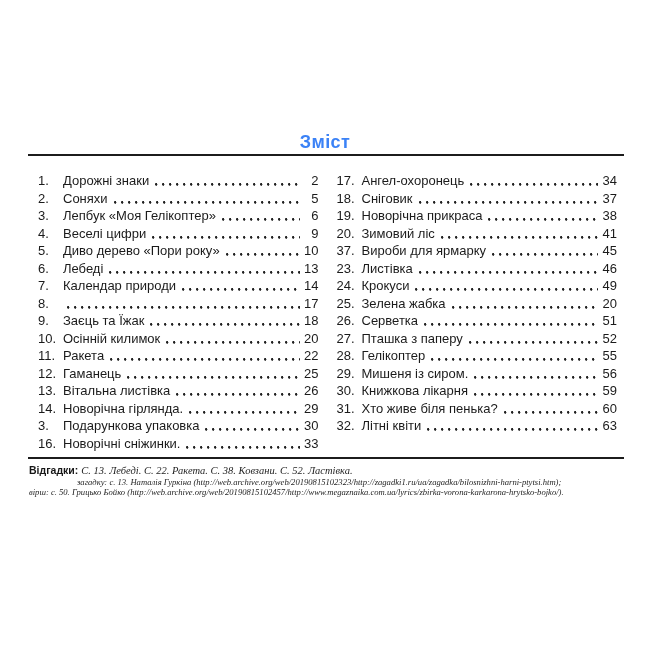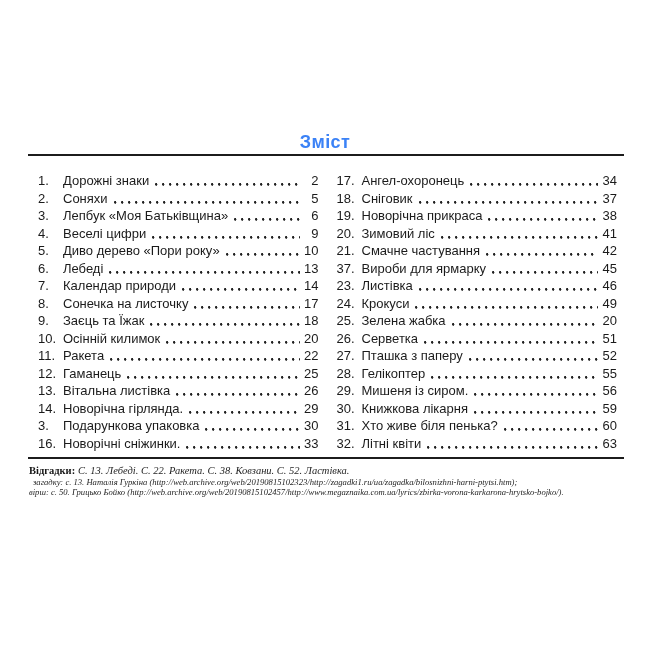--- a/index.html
+++ b/index.html
@@ -97,21 +97,21 @@
     left: 29px;
     right: 28px;
   }
   .answers-line {
     font-size: 10.5px;
     line-height: 13px;
     margin-bottom: 1px;
     white-space: nowrap;
   }
   .answers-label {
-    font-family: Liberation Serif, serif;
+    font-family: Liberation Sans, sans-serif;
     font-weight: bold;
     color: #161616;
   }
   .answers-text {
     font-family: "Liberation Serif", serif;
     font-style: italic;
     color: #1e1e1e;
   }
   .used-heading {
     font-family: "Liberation Serif", serif;
@@ -122,21 +122,21 @@
     color: #242424;
   }
   .used-line {
     font-family: "Liberation Serif", serif;
     font-style: italic;
     font-size: 8.6px;
     line-height: 9.5px;
     color: #242424;
     white-space: nowrap;
   }
-  .indent1 { padding-left: 4px; }
+  .indent1 { padding-left: 4px; margin-left: 44px; }
 </style>
 </head>
 <body>
 
 <div class="page">
 
   <h1 class="title">Зміст</h1>
 
   <div class="rule rule-top"></div>
 
@@ -149,21 +149,21 @@
           <span class="pg">2</span>
         </div>
         <div class="toc-row">
           <span class="num">2.</span>
           <span class="item-title">Соняхи</span>
           <span class="leader"></span>
           <span class="pg">5</span>
         </div>
         <div class="toc-row">
           <span class="num">3.</span>
-          <span class="item-title">Лепбук «Моя Батьківщина»</span>
+          <span class="item-title">Лепбук «Моя Гелікоптер»</span>
           <span class="leader"></span>
           <span class="pg">6</span>
         </div>
         <div class="toc-row">
           <span class="num">4.</span>
           <span class="item-title">Веселі цифри</span>
           <span class="leader"></span>
           <span class="pg">9</span>
         </div>
         <div class="toc-row">
@@ -179,21 +179,20 @@
           <span class="pg">13</span>
         </div>
         <div class="toc-row">
           <span class="num">7.</span>
           <span class="item-title">Календар природи</span>
           <span class="leader"></span>
           <span class="pg">14</span>
         </div>
         <div class="toc-row">
           <span class="num">8.</span>
-          <span class="item-title">Сонечка на листочку</span>
           <span class="leader"></span>
           <span class="pg">17</span>
         </div>
         <div class="toc-row">
           <span class="num">9.</span>
           <span class="item-title">Заєць та Їжак</span>
           <span class="leader"></span>
           <span class="pg">18</span>
         </div>
         <div class="toc-row">
@@ -256,26 +255,20 @@
           <span class="num">19.</span>
           <span class="item-title">Новорічна прикраса</span>
           <span class="leader"></span>
           <span class="pg">38</span>
         </div>
         <div class="toc-row">
           <span class="num">20.</span>
           <span class="item-title">Зимовий ліс</span>
           <span class="leader"></span>
           <span class="pg">41</span>
-        </div>
-        <div class="toc-row">
-          <span class="num">21.</span>
-          <span class="item-title">Смачне частування</span>
-          <span class="leader"></span>
-          <span class="pg">42</span>
         </div>
         <div class="toc-row">
           <span class="num">37.</span>
           <span class="item-title">Вироби для ярмарку</span>
           <span class="leader"></span>
           <span class="pg">45</span>
         </div>
         <div class="toc-row">
           <span class="num">23.</span>
           <span class="item-title">Листівка</span>

